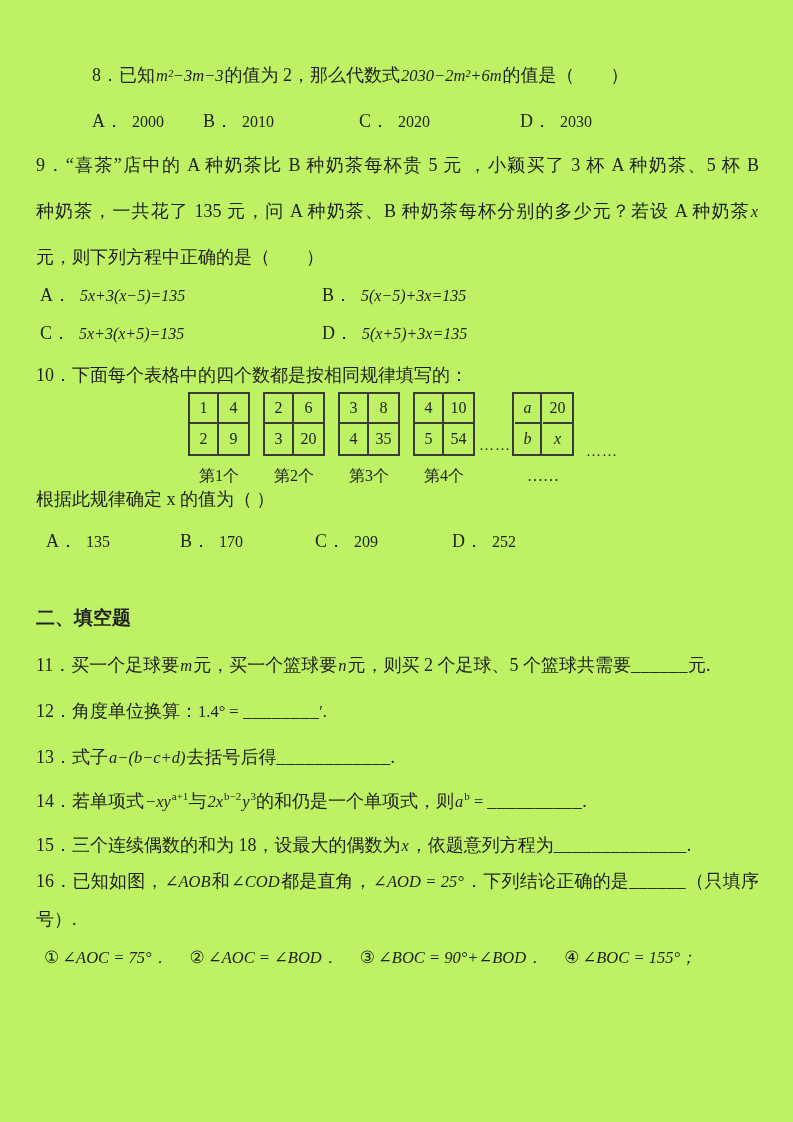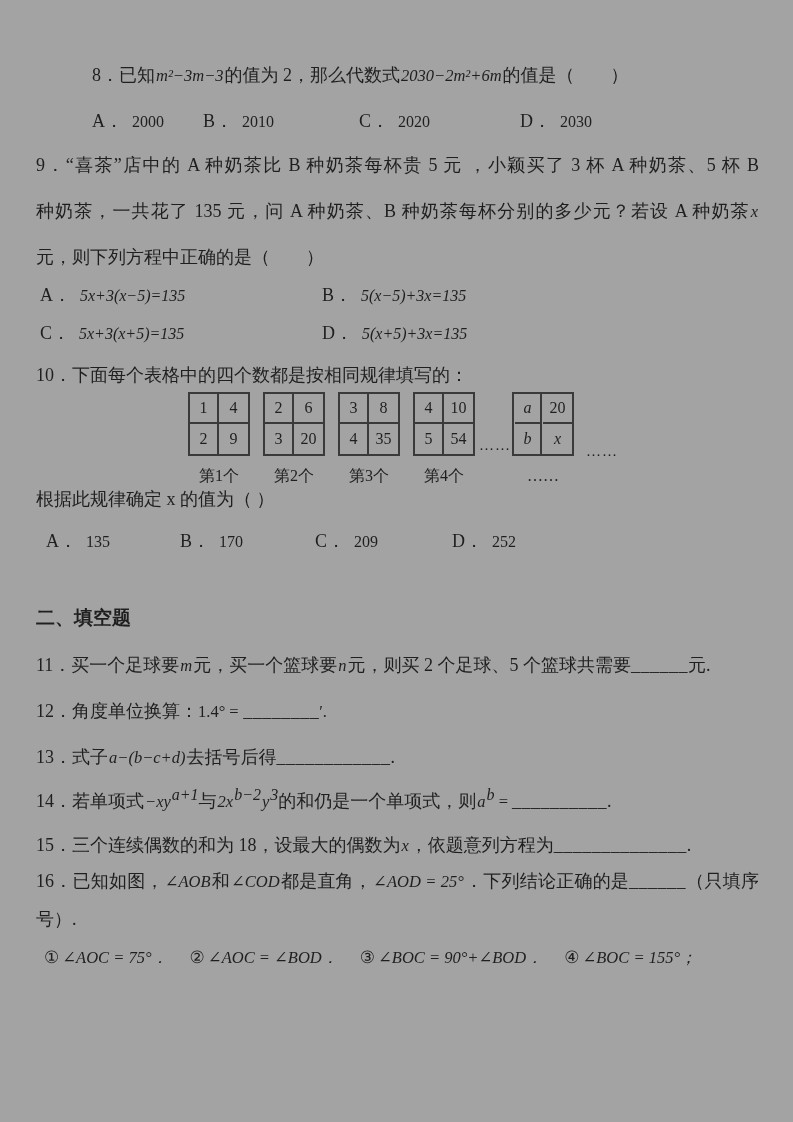--- a/index.html
+++ b/index.html
@@ -1,30 +1,30 @@
 <!DOCTYPE html>
 <html><head>
 <meta charset="utf-8">
 <style>
   html,body { margin:0; padding:0; }
   body { background:#ffffff; }
   .page {
     position:relative;
     width:793px; height:1122px;
-    background:#a3a3a3;
+    background:#bef264;
     color:#1f1f1f;
     font-family:"Liberation Serif","DejaVu Serif",serif;
     font-size:18px;
     overflow:hidden;
   }
   .abs { position:absolute; white-space:nowrap; line-height:26px; }
   .jline { width:723px; text-align:justify; text-align-last:justify; }
   .math { font-family:"Liberation Serif","DejaVu Serif",serif; font-style:italic; font-size:16.5px; margin:0 1px; }
   .mnum { font-family:"Liberation Serif","DejaVu Serif",serif; font-size:16.5px; }
-  sup.msup { font-size:16px; font-style:italic; line-height:0; }
+  sup.msup { font-size:11px; line-height:0; }
   .blank { font-style:normal; letter-spacing:0.5px; }
   .olabel { font-size:18px; }
   .oval { font-size:16px; margin-left:9px; font-family:"Liberation Serif","DejaVu Serif",serif; }
   .sec-title { font-weight:bold; font-size:19px; }
   .tbl { position:absolute; width:62px; text-align:center; }
   .grid { display:grid; grid-template-columns:1fr 1fr; grid-template-rows:30px 30px; border:2px solid #3a3a3a; }
   .cell { display:flex; align-items:center; justify-content:center; font-size:16px; line-height:1; }
   .cell:nth-child(odd) { border-right:2px solid #3a3a3a; }
   .cell:nth-child(-n+2) { border-bottom:2px solid #3a3a3a; }
   .tlabel { margin-top:11px; font-size:16px; line-height:18px; }

